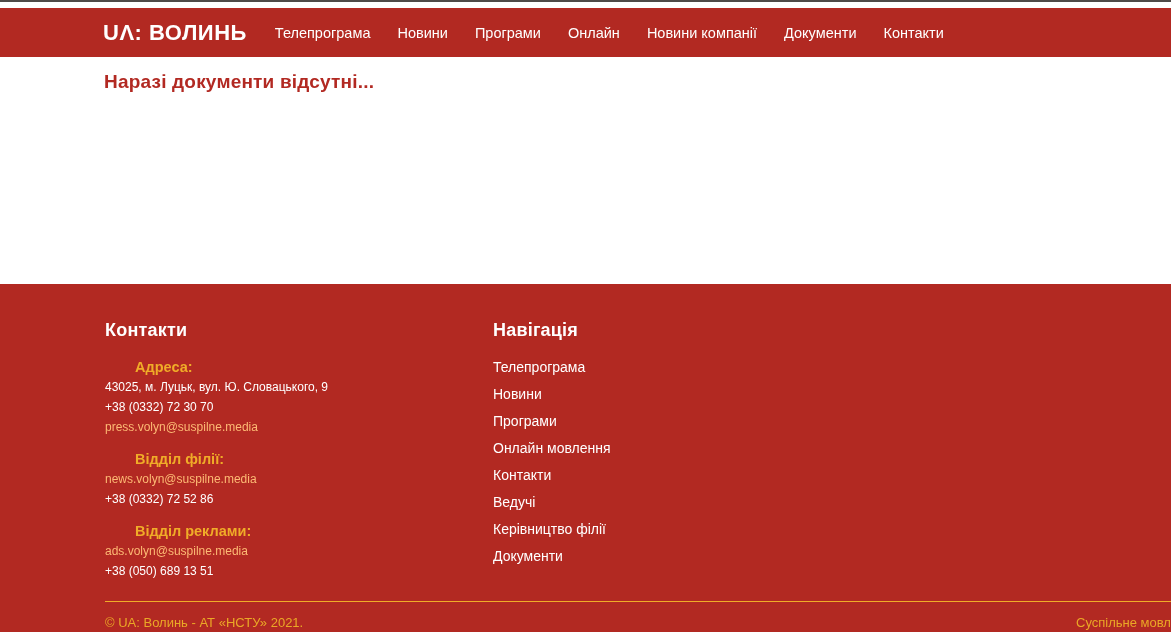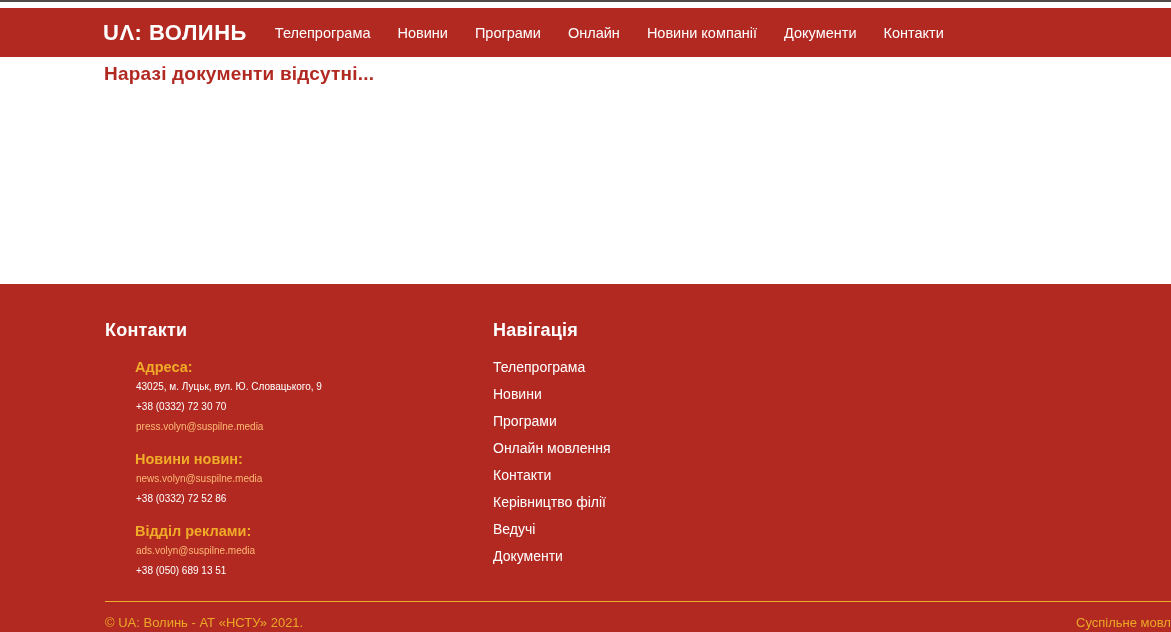--- a/index.html
+++ b/index.html
@@ -18,38 +18,38 @@
     cursor: pointer; white-space: nowrap;
   }
   .main-nav { display: flex; list-style: none; margin-left: 28px; gap: 27px; }
   .main-nav li a {
     color: #fff; text-decoration: none; font-size: 14.5px; white-space: nowrap; cursor: pointer;
   }
 
   
   .main-area { position: absolute; top: 57px; left: 0; width: 100%; height: 227px; background: #fff; }
   .empty-message {
-    position: absolute; left: 104px; top: 6px;
+    position: absolute; left: 104px; top: 14px;
     color: #b22922; font-size: 19px; font-weight: bold; letter-spacing: 0.2px;
   }
 
   
   .footer {
     position: absolute; top: 284px; left: 0; width: 100%; height: 348px;
     background: #b22922; color: #fff;
   }
   .footer-col { position: absolute; top: 36px; }
   .col-contacts { left: 105px; width: 370px; }
   .col-nav      { left: 493px; width: 270px; }
   .col-social   { left: 787px; width: 220px; }
   .footer-col h3 { font-size: 18px; font-weight: bold; color: #fff; margin-bottom: 16px; letter-spacing: 0.2px; }
 
   .contact-group { margin-bottom: 12px; }
   .group-label { color: #f0ac28; font-weight: bold; font-size: 14.5px; line-height: 20px; margin-left: 30px; }
-  .contact-line { font-size: 10px; line-height: 20px; color: #fff; margin-left: 31px; }
+  .contact-line { font-size: 12px; line-height: 20px; color: #fff; }
   .contact-line a { color: #fdba74; text-decoration: none; cursor: pointer; }
 
   .footer-links { list-style: none; }
   .footer-links li { line-height: 20px; margin-bottom: 7px; }
   .footer-links li a { color: #fff; text-decoration: none; font-size: 14px; cursor: pointer; }
 
   .footer-divider {
     position: absolute; top: 317px; left: 105px; width: 1300px; height: 0;
     border-top: 1px solid #f0ac28;
   }
@@ -90,42 +90,42 @@
     <h3>Контакти</h3>
 
     <div class="contact-group">
       <div class="group-label">Адреса:</div>
       <div class="contact-line">43025, м. Луцьк, вул. Ю. Словацького, 9</div>
       <div class="contact-line">+38 (0332) 72 30 70</div>
       <div class="contact-line"><a href="#">press.volyn@suspilne.media</a></div>
     </div>
 
     <div class="contact-group">
-      <div class="group-label">Новини новин:</div>
+      <div class="group-label">Відділ філії:</div>
       <div class="contact-line"><a href="#">news.volyn@suspilne.media</a></div>
       <div class="contact-line">+38 (0332) 72 52 86</div>
     </div>
 
     <div class="contact-group">
       <div class="group-label">Відділ реклами:</div>
       <div class="contact-line"><a href="#">ads.volyn@suspilne.media</a></div>
       <div class="contact-line">+38 (050) 689 13 51</div>
     </div>
   </div>
 
   <div class="footer-col col-nav">
     <h3>Навігація</h3>
     <ul class="footer-links">
       <li><a href="#">Телепрограма</a></li>
       <li><a href="#">Новини</a></li>
       <li><a href="#">Програми</a></li>
       <li><a href="#">Онлайн мовлення</a></li>
       <li><a href="#">Контакти</a></li>
+      <li><a href="#">Ведучі</a></li>
       <li><a href="#">Керівництво філії</a></li>
-      <li><a href="#">Ведучі</a></li>
       <li><a href="#">Документи</a></li>
     </ul>
   </div>
 
 
   <div class="footer-divider"></div>
   <div class="copyright">© UA: Волинь - АТ «НСТУ» 2021.</div>
   <a href="#" class="bottom-right-link">Суспільне мовлення</a>
 
 </footer>

